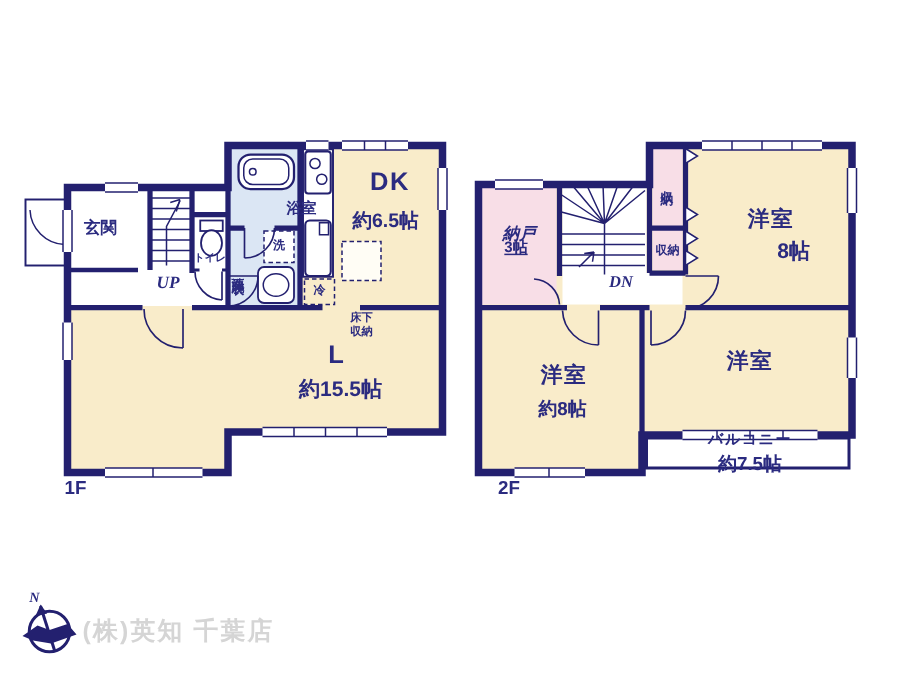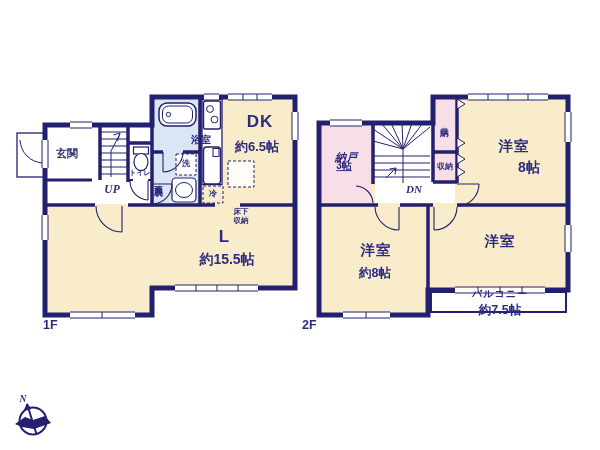--- a/index.html
+++ b/index.html
@@ -283,17 +283,18 @@
   <div class="lbl v" style="left:445px;top:121px;font-size:8.5px;">収納</div>
   <div class="lbl" style="left:445px;top:167px;font-size:8px;">収納</div>
   <div class="lbl" style="left:514px;top:147px;font-size:14.5px;letter-spacing:1px;">洋室</div>
   <div class="lbl" style="left:514px;top:167px;font-size:14px;margin-left:15px;">8帖</div>
   <div class="lbl" style="left:376px;top:251px;font-size:14.5px;letter-spacing:1px;">洋室</div>
   <div class="lbl" style="left:375px;top:273px;font-size:12.5px;">約8帖</div>
   <div class="lbl" style="left:500px;top:242px;font-size:14.5px;letter-spacing:1px;">洋室</div>
   <div class="lbl" style="left:500px;top:262px;font-size:12.5px;margin-top:48px;">約7.5帖</div>
   <div class="lbl" style="left:500px;top:294px;font-size:10px;letter-spacing:1px;">バルコニー</div>
   <div class="lbl serif" style="left:414px;top:189px;font-size:11px;">DN</div>
-  <div class="lbl corner" style="left:302px;top:318px;font-size:12.5px;">2F</div>
+  <div class="lbl corner" style="left:332px;top:318px;font-size:12.5px;">2F</div>
 
   <div class="lbl serif" style="left:23px;top:400px;font-size:9.5px;">N</div>
+  <div class="lbl corner watermark" style="left:55px;top:412px;font-size:16.5px;">(株)英知 千葉店</div>
 
 </div>
 
 </body></html>

